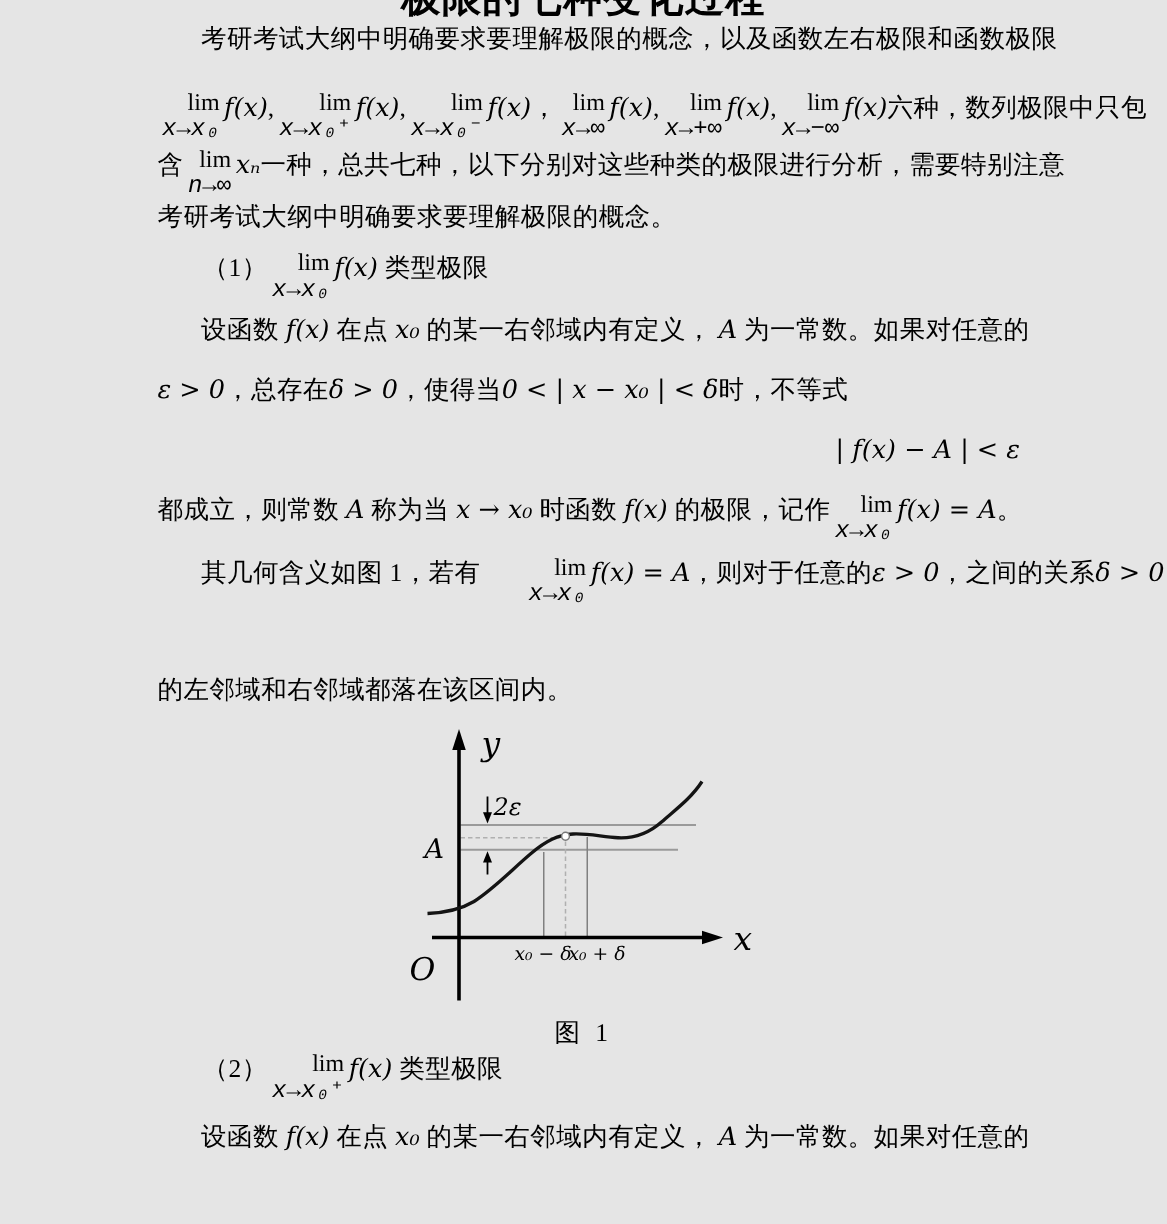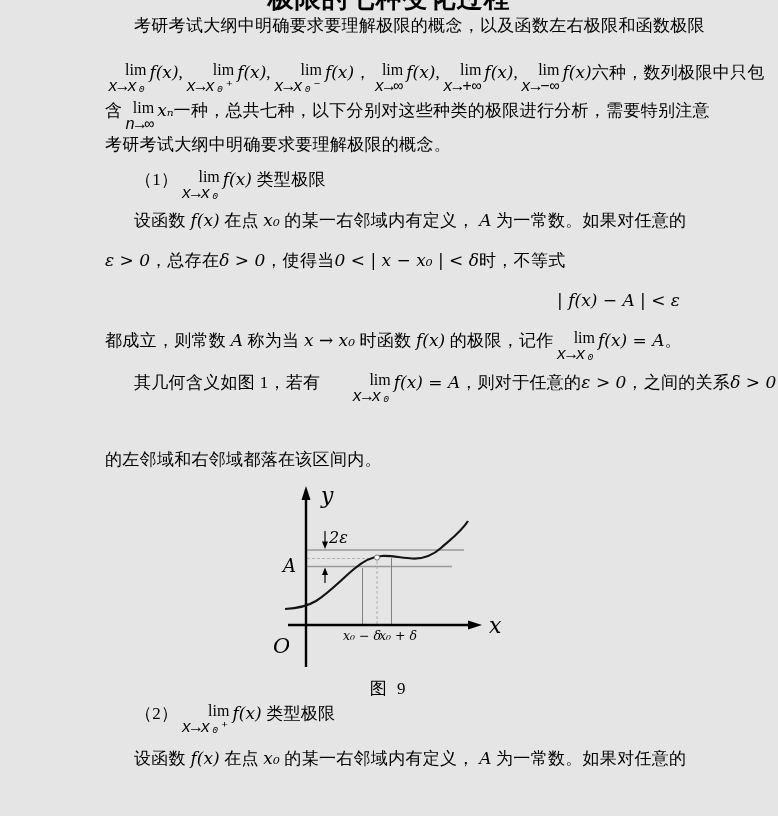--- a/index.html
+++ b/index.html
@@ -81,20 +81,20 @@
 
     <text x="321" y="503" font-size="22">y</text>
     <text x="489" y="633" font-size="22">x</text>
     <text x="273" y="653" font-size="21">O</text>
     <text x="283" y="572" font-size="18">A</text>
     <text x="329" y="543" font-size="16">2ε</text>
     <text x="343" y="640" font-size="12.5">x₀ − δ</text>
     <text x="379" y="640" font-size="12.5">x₀ + δ</text>
   </svg>
 
-  <div class="cap">图 9</div>
+  <div class="cap">图 1</div>
 
   <div class="ln hind" style="top:702px"><span>（2）</span><span class="lim"><span class="lt">lim</span><span class="ls">x→x₀⁺</span></span><span class="m">f(x)</span> <span>类型极限</span></div>
 
   <div class="ln ind" style="top:747px"><span>设函数</span> <span class="m">f(x)</span> <span>在点</span> <span class="m">x₀</span> <span>的某一右邻域内有定义，</span> <span class="m">A</span> <span>为一常数。如果对任意的</span></div>
 
 
 </div>
 
 </body></html>

